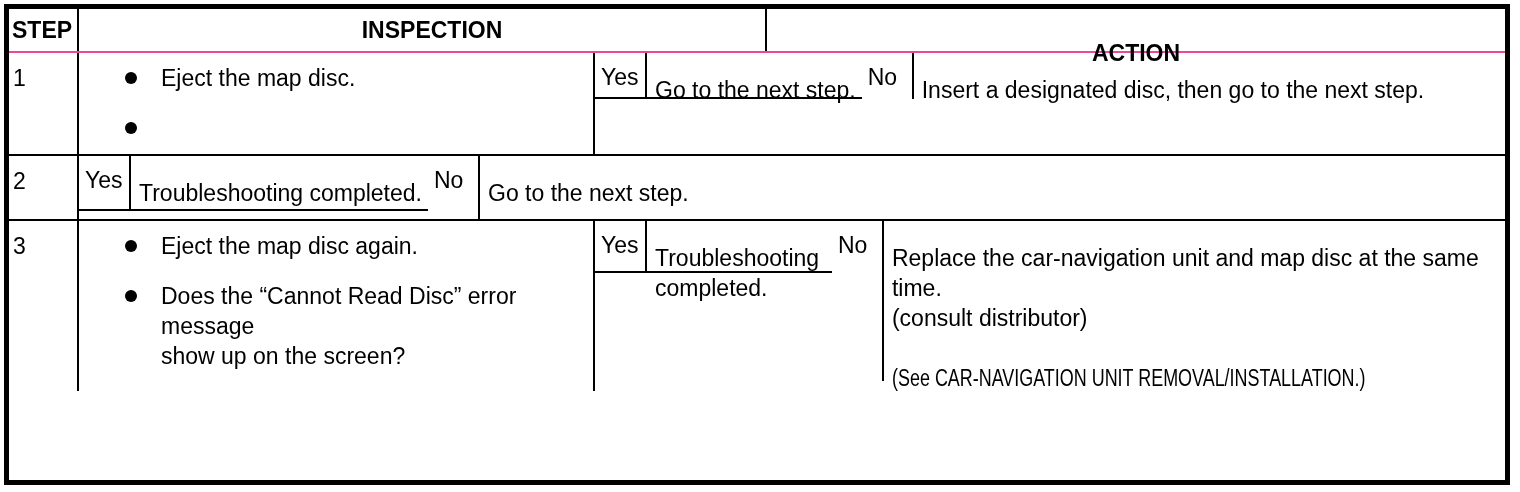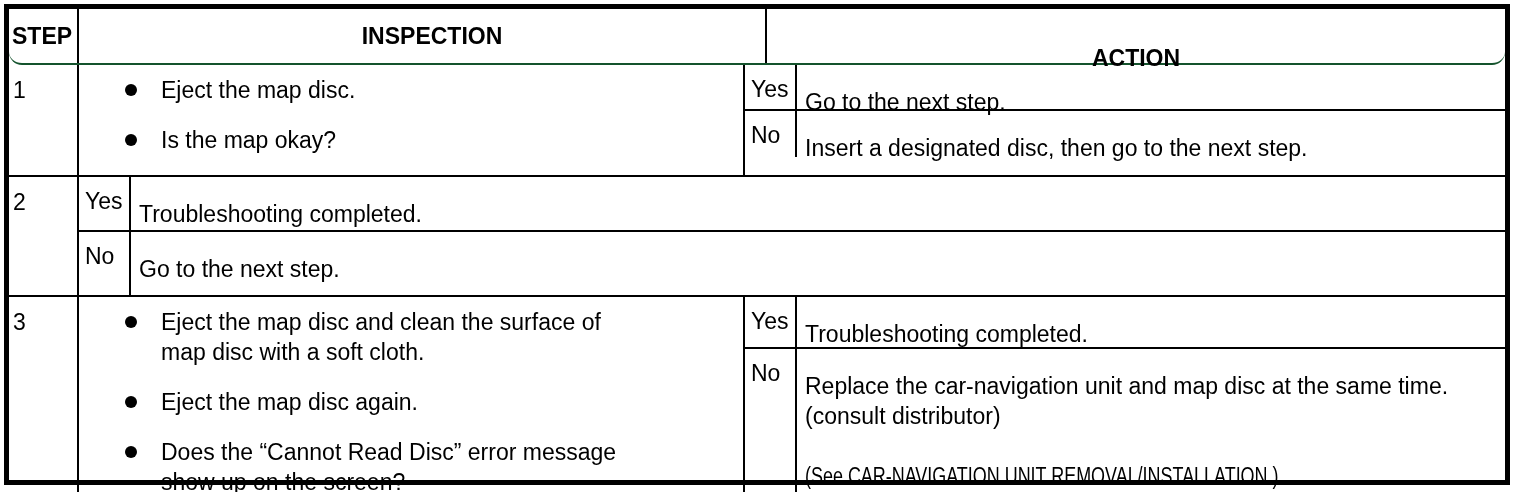--- a/index.html
+++ b/index.html
@@ -10,37 +10,37 @@
     color: #000000;
     overflow: hidden;
   }
   .doc-table {
     position: absolute; left: 4px; top: 4px;
     width: 1506px; height: 481px;
     border: 5px solid #000;
     background: #fff;
   }
   
-  .hdr-row { display: flex; height: 56px; border-bottom: 2px solid #14532d; border-radius: 13px; }
+  .hdr-row { display: flex; height: 44px; border-bottom: 2px solid #ec4899; }
   .hdr-cell {
     display: flex; align-items: center; justify-content: center;
     font-weight: bold; font-size: 23px; line-height: 26px;
   }
   .hdr-step { width: 70px; border-right: 2px solid #000; justify-content: flex-start; padding-left: 3px; }
   .hdr-insp { width: 688px; border-right: 2px solid #000; padding-left: 20px; }
   .hdr-action { flex: 1; margin-top: 44px; }
   
   .row { display: flex; border-bottom: 2px solid #000; }
   .row:last-child { border-bottom: none; }
   .c-step {
     width: 70px; border-right: 2px solid #000;
     font-size: 23px; line-height: 30px; padding: 10px 0 0 4px;
   }
-  .c-insp { width: 666px; border-right: 2px solid #000; padding: 10px 10px 0 0; }
-  .r-stack { flex: 1; display: flex; flex-direction: column; }
+  .c-insp { width: 516px; border-right: 2px solid #000; padding: 10px 10px 0 0; }
+  .r-stack { flex: 1; display: flex; }
   .sub { display: flex; }
   .sub:not(:last-child) { border-bottom: 2px solid #000; }
   .r1 .sub:nth-child(1) { height: 46px; } .r1 .sub:nth-child(2) { height: 46px; }
   .r2 .sub:nth-child(1) { height: 55px; } .r2 .sub:nth-child(2) { height: 63px; }
   .r3 .sub:nth-child(1) { height: 52px; } .r3 .sub:nth-child(2) { height: 160px; }
   .c-yesno {
     width: 52px; border-right: 2px solid #000;
     font-size: 23px; line-height: 30px; padding: 9px 0 0 6px;
   }
   .c-action {
@@ -77,21 +77,20 @@
 
   <div class="row r1">
     <div class="c-step">1</div>
     <div class="c-insp">
       <div class="item">
         <span class="bullet"></span>
         <span class="itext">Eject the map disc.</span>
       </div>
       <div class="item">
         <span class="bullet"></span>
-        <span class="itext">Is the map okay?</span>
       </div>
     </div>
     <div class="r-stack">
       <div class="sub">
         <div class="c-yesno">Yes</div>
         <div class="c-action">Go to the next step.</div>
       </div>
       <div class="sub">
         <div class="c-yesno">No</div>
         <div class="c-action">Insert a designated disc, then go to the next step.</div>
@@ -111,25 +110,20 @@
         <div class="c-action">Go to the next step.</div>
       </div>
     </div>
   </div>
 
   <div class="row r3">
     <div class="c-step">3</div>
     <div class="c-insp">
       <div class="item">
         <span class="bullet"></span>
-        <span class="itext">Eject the map disc and clean the surface of
-map disc with a soft cloth.</span>
-      </div>
-      <div class="item">
-        <span class="bullet"></span>
         <span class="itext">Eject the map disc again.</span>
       </div>
       <div class="item">
         <span class="bullet"></span>
         <span class="itext">Does the “Cannot Read Disc” error message
 show up on the screen?</span>
       </div>
     </div>
     <div class="r-stack">
       <div class="sub">

